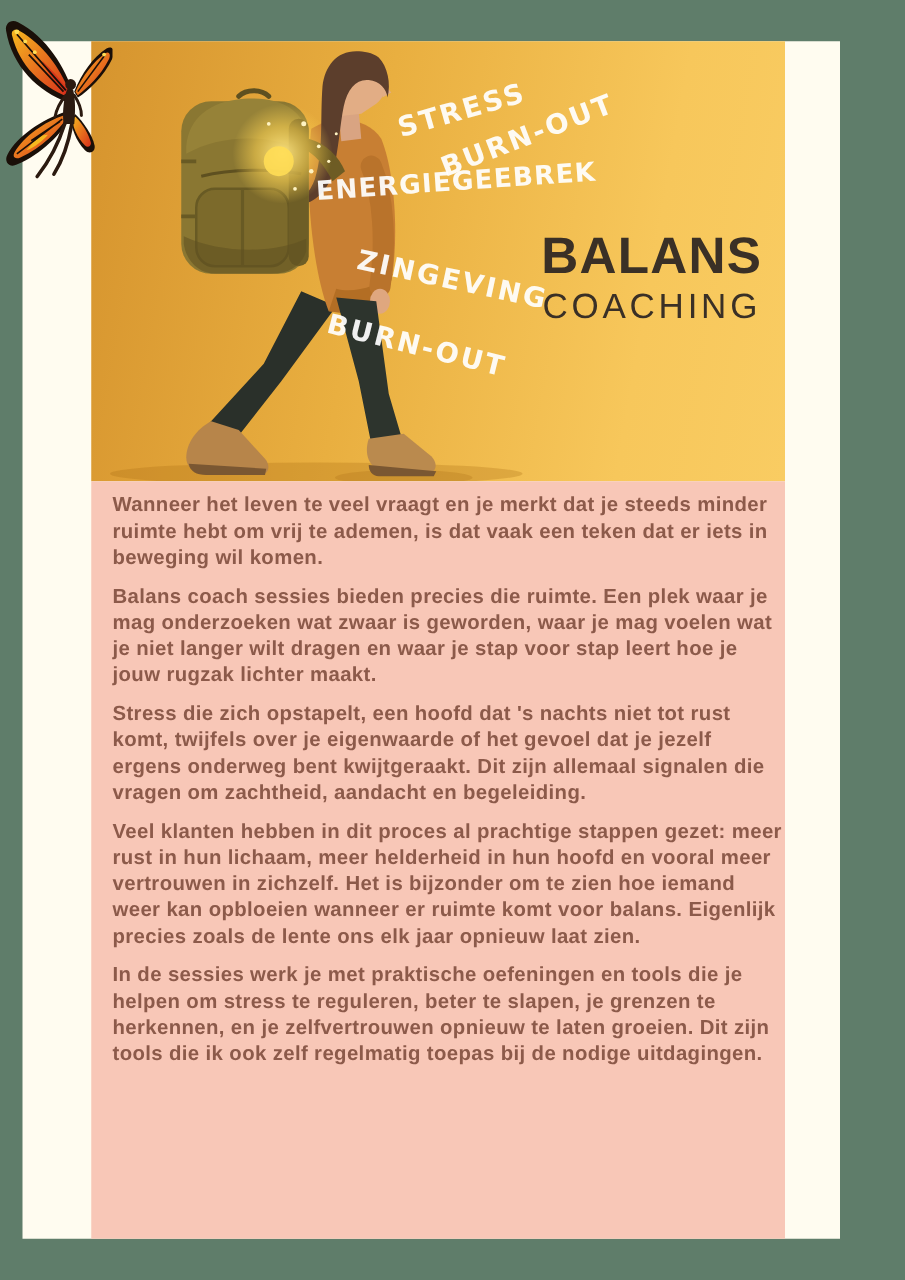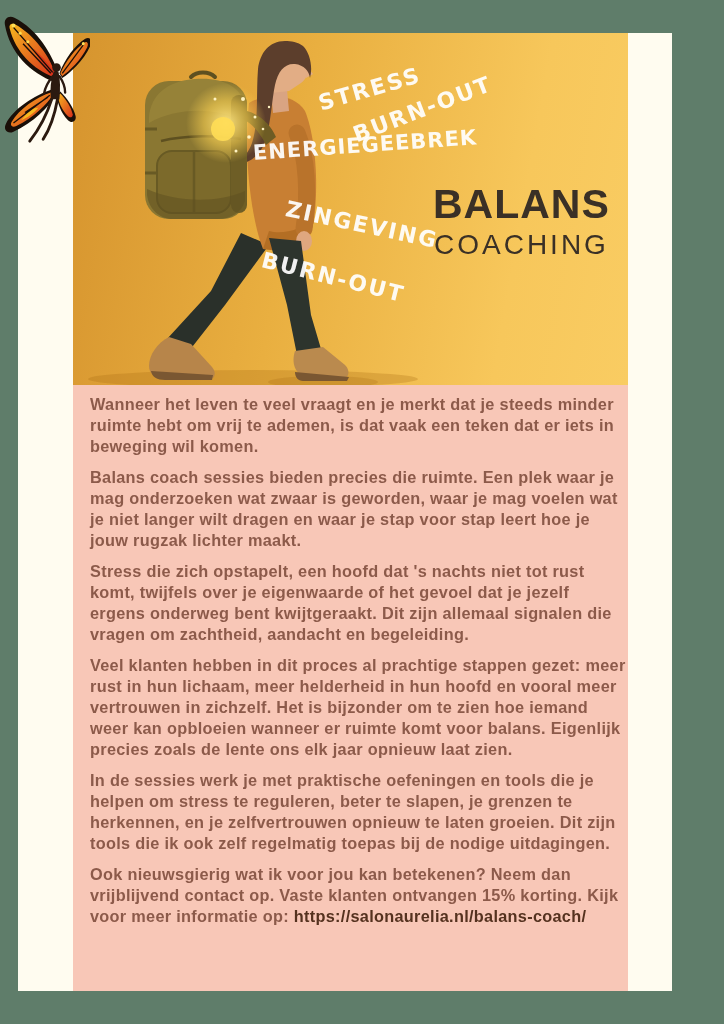--- a/index.html
+++ b/index.html
@@ -121,21 +121,20 @@
     <div class="title1">BALANS</div>
     <div class="title2">COACHING</div>
   </div>
 
   <div class="article">
     <p>Wanneer het leven te veel vraagt en je merkt dat je steeds minder ruimte hebt om vrij te ademen, is dat vaak een teken dat er iets in beweging wil komen.</p>
     <p>Balans coach sessies bieden precies die ruimte. Een plek waar je mag onderzoeken wat zwaar is geworden, waar je mag voelen wat je niet langer wilt dragen en waar je stap voor stap leert hoe je jouw rugzak lichter maakt.</p>
     <p>Stress die zich opstapelt, een hoofd dat 's nachts niet tot rust komt, twijfels over je eigenwaarde of het gevoel dat je jezelf ergens onderweg bent kwijtgeraakt. Dit zijn allemaal signalen die vragen om zachtheid, aandacht en begeleiding.</p>
     <p>Veel klanten hebben in dit proces al prachtige stappen gezet: meer rust in hun lichaam, meer helderheid in hun hoofd en vooral meer vertrouwen in zichzelf. Het is bijzonder om te zien hoe iemand weer kan opbloeien wanneer er ruimte komt voor balans. Eigenlijk precies zoals de lente ons elk jaar opnieuw laat zien.</p>
     <p>In de sessies werk je met praktische oefeningen en tools die je helpen om stress te reguleren, beter te slapen, je grenzen te herkennen, en je zelfvertrouwen opnieuw te laten groeien. Dit zijn tools die ik ook zelf regelmatig toepas bij de nodige uitdagingen.</p>
-    <p><span>Ook nieuwsgierig wat ik voor jou kan betekenen? Neem dan vrijblijvend contact op. Vaste klanten ontvangen 15% korting. Kijk voor meer informatie op: </span><span class="url">https://salonaurelia.nl/balans-coach/</span></p>
   </div>
 </div>
 
 <svg class="butterfly" viewBox="0 0 92 140">
   <defs>
     <linearGradient id="bw" x1="0" y1="0" x2="1" y2="1">
       <stop offset="0" stop-color="#F6B81F"></stop>
       <stop offset="0.5" stop-color="#E8731E"></stop>
       <stop offset="1" stop-color="#D7301B"></stop>
     </linearGradient>

